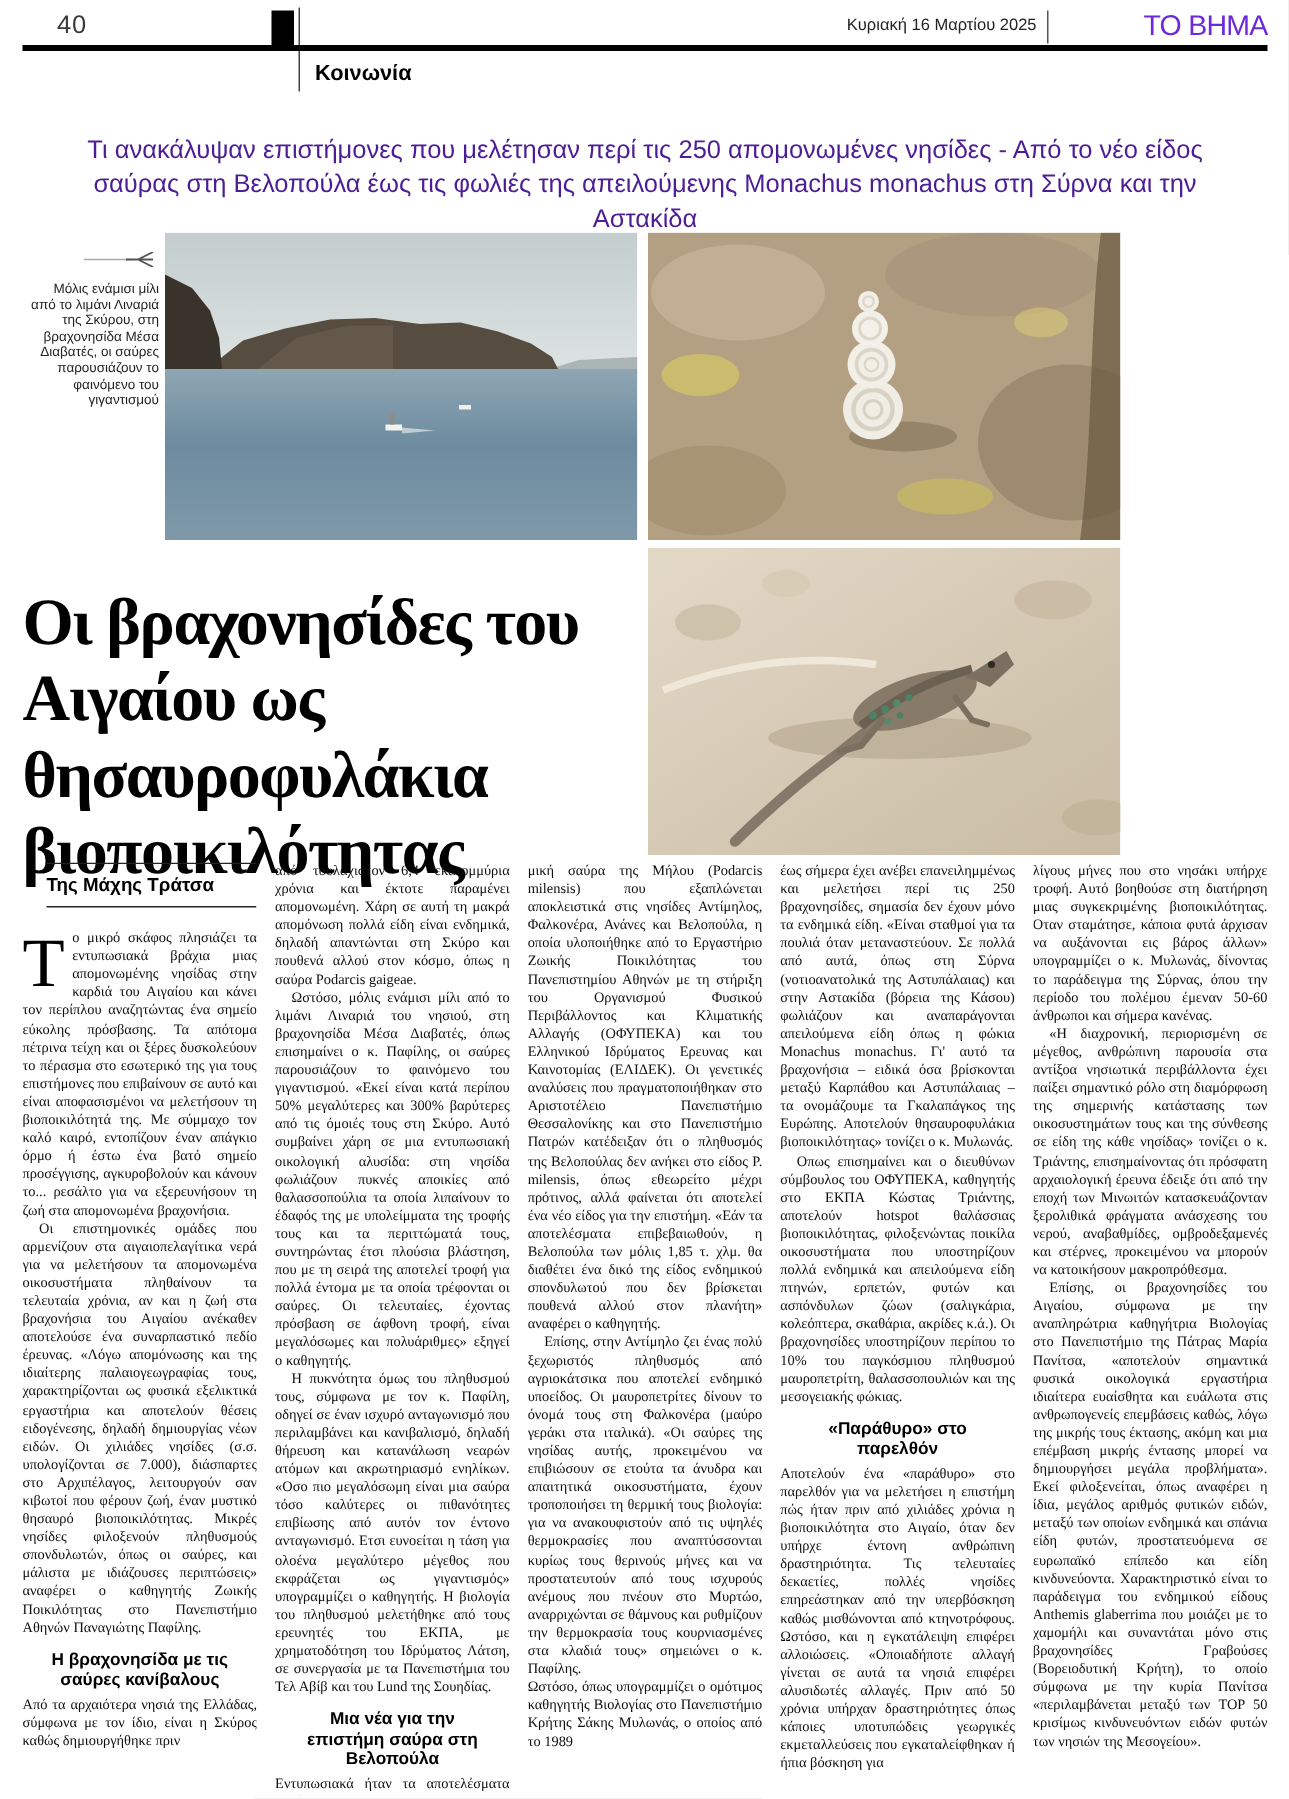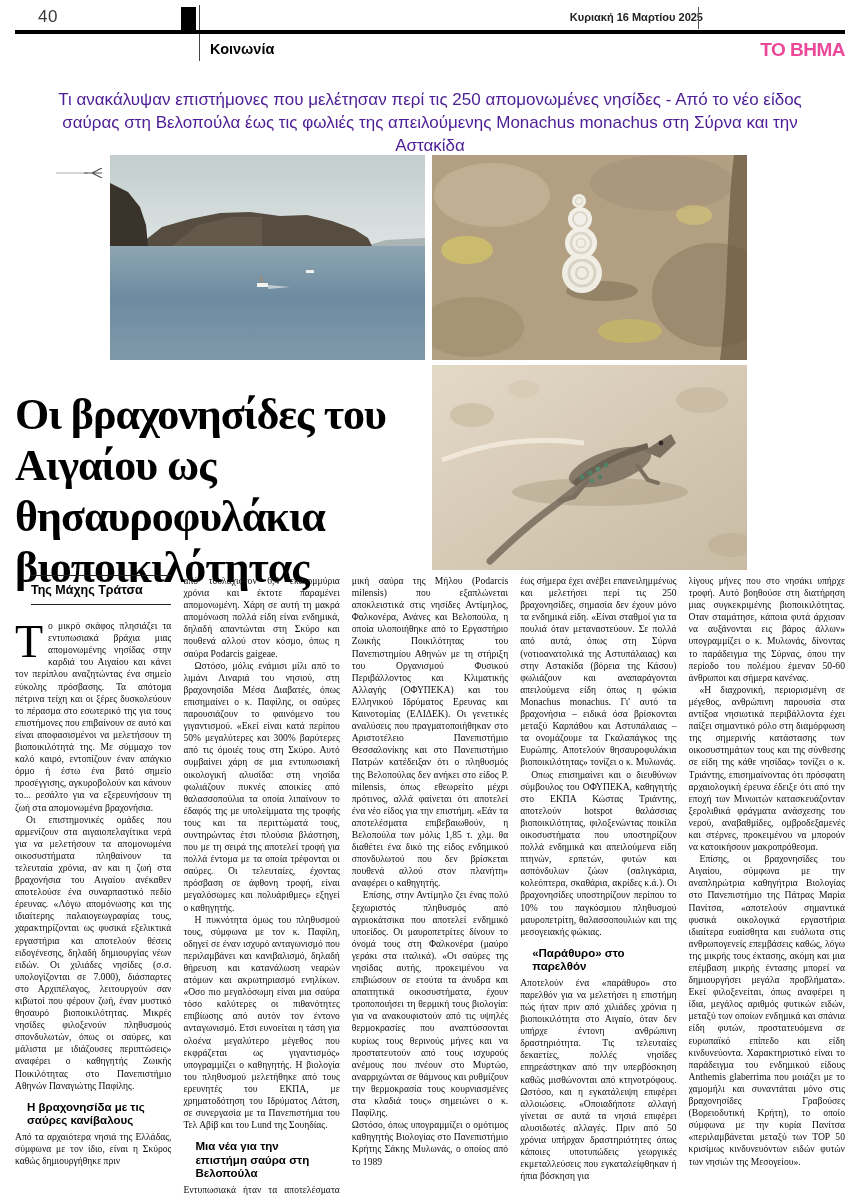--- a/index.html
+++ b/index.html
@@ -3,23 +3,23 @@
 <meta charset="utf-8">
 <style>
   html,body{margin:0;padding:0;background:#e8e8e8;}
   .page{position:relative;width:859px;height:1199px;background:#fff;margin:0 auto;overflow:hidden;
         font-family:"Liberation Sans","DejaVu Sans",sans-serif;color:#111;}
   
   .pagenum{position:absolute;left:38px;top:7px;font-size:17px;color:#3a3a3a;letter-spacing:0.5px;}
   .header-rule{position:absolute;left:15px;top:30px;width:830px;height:4px;background:#000;}
   .section-block{position:absolute;left:181px;top:7px;width:15px;height:23px;background:#000;}
   .section-vline{position:absolute;left:199px;top:5px;width:1px;height:56px;background:#444;}
-  .date{position:absolute;right:156px;top:11px;font-size:11px;color:#222;font-weight:bold;}
+  .date{position:absolute;right:168px;top:11px;font-size:11px;color:#222;}
   .date-vline{position:absolute;right:160px;top:7px;width:1px;height:22px;background:#555;}
-  .masthead{position:absolute;right:14px;top:7px;font-size:19px;font-weight:bold;letter-spacing:-0.5px;color:#ec4899;margin-top:32px;}
+  .masthead{position:absolute;right:14px;top:7px;font-size:19px;font-weight:normal;letter-spacing:-0.5px;color:#6d28d9;}
   .section-label{position:absolute;left:210px;top:41px;font-size:14.5px;font-weight:bold;color:#000;}
   
   .standfirst{position:absolute;left:30px;top:88px;width:800px;text-align:center;
               font-size:17px;line-height:23px;color:#4c1d95;}
   
   .photo{position:absolute;overflow:hidden;}
   .photo svg{display:block;width:100%;height:100%;}
   .photo-left{left:110px;top:155px;width:315px;height:205px;}
   .photo-right{left:432px;top:155px;width:315px;height:205px;}
   .photo-lizard{left:432px;top:365px;width:315px;height:205px;}
@@ -40,21 +40,21 @@
        font-family:"Liberation Serif","DejaVu Serif",serif;
        font-size:9.6px;line-height:12.1px;text-align:justify;color:#0d0d0d;}
   .col p{margin:0;}
   .col p.ind{text-indent:11px;}
   .byline-box{font-family:"Liberation Sans","DejaVu Sans",sans-serif;
               border-top:1px solid #222;border-bottom:1px solid #222;
               padding:8px 0;margin-bottom:15px;font-size:12.5px;font-weight:bold;color:#000;margin-left:16px;}
   .dropcap{float:left;font-size:46px;line-height:37px;padding:3px 5px 0 0;color:#000;
            font-family:"Liberation Serif","DejaVu Serif",serif;}
   .subhead{font-family:"Liberation Sans","DejaVu Sans",sans-serif;font-weight:bold;
-           font-size:11.5px;line-height:13.5px;margin:9px 12px 3px;color:#000;text-align:left;}
+           font-size:11.5px;line-height:13.5px;margin:9px 12px 3px;color:#000;text-align:center;}
 </style>
 </head>
 <body>
 
 <div class="page">
 
   <div class="pagenum">40</div>
   <div class="section-block"></div>
   <div class="section-vline"></div>
   <div class="date">Κυριακή 16 Μαρτίου 2025</div>
@@ -63,20 +63,21 @@
   <div class="header-rule"></div>
   <div class="section-label">Κοινωνία</div>
 
   <div class="standfirst">Τι ανακάλυψαν επιστήμονες που μελέτησαν περί τις 250 απομονωμένες νησίδες - Από το νέο είδος σαύρας στη Βελοπούλα έως τις φωλιές της απειλούμενης Monachus monachus στη Σύρνα και την Αστακίδα</div>
 
   <div class="caption cap-left">
     <svg class="cap-arrow" width="52" height="10" viewBox="0 0 52 10">
       <line x1="2" y1="5" x2="34" y2="5" stroke="#aaa" stroke-width="1"></line>
       <path d="M38,5 L48,0 M38,5 L48,10 M30,5 L48,5" stroke="#555" stroke-width="1.2" fill="none"></path>
     </svg>
+    <span>Μόλις ενάμισι μίλι από το λιμάνι Λιναριά της Σκύρου, στη βραχονησίδα Μέσα Διαβατές, οι σαύρες παρουσιάζουν το φαινόμενο του γιγαντισμού</span>
   </div>
 
   <div class="photo photo-left">
     <svg viewBox="0 0 315 205" preserveAspectRatio="none">
       <defs>
         <linearGradient id="sky" x1="0" y1="0" x2="0" y2="1">
           <stop offset="0" stop-color="#c3cdce"></stop>
             <stop offset="1" stop-color="#dfe5e4"></stop>
         </linearGradient>
         <linearGradient id="sea" x1="0" y1="0" x2="0" y2="1">

